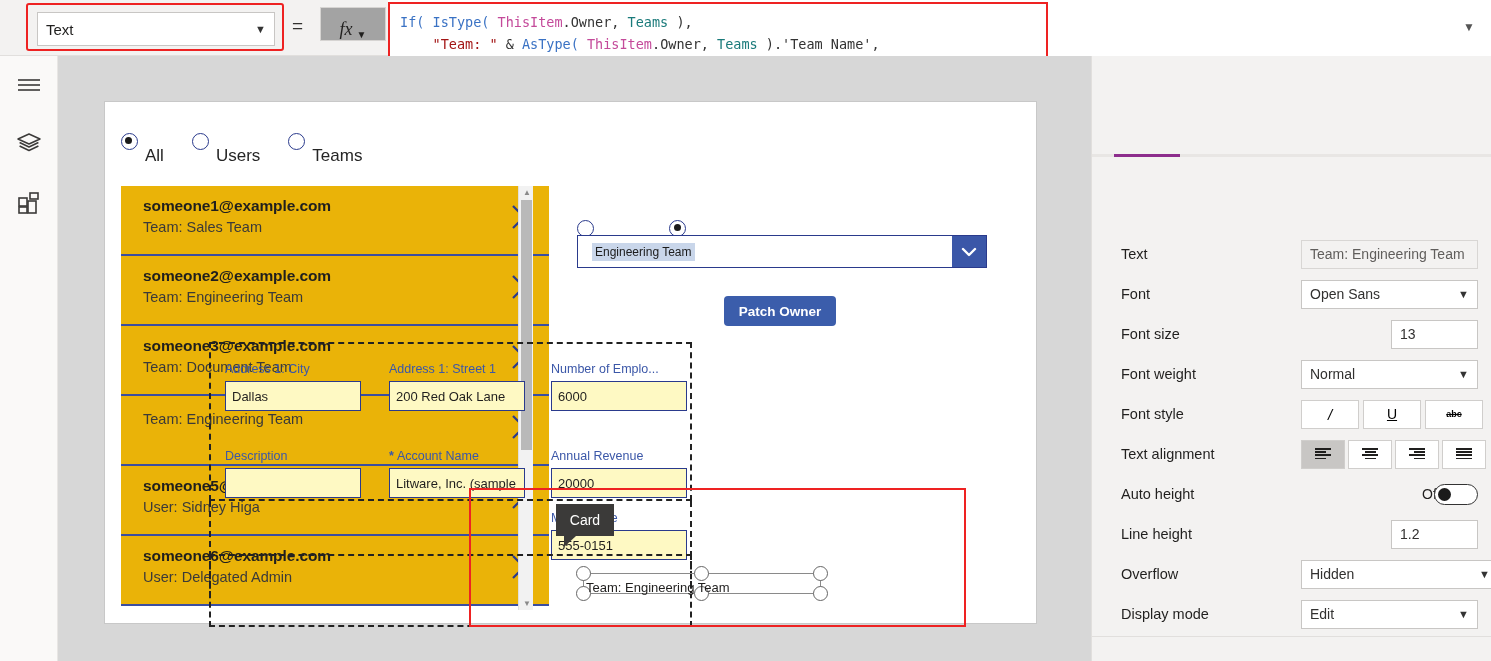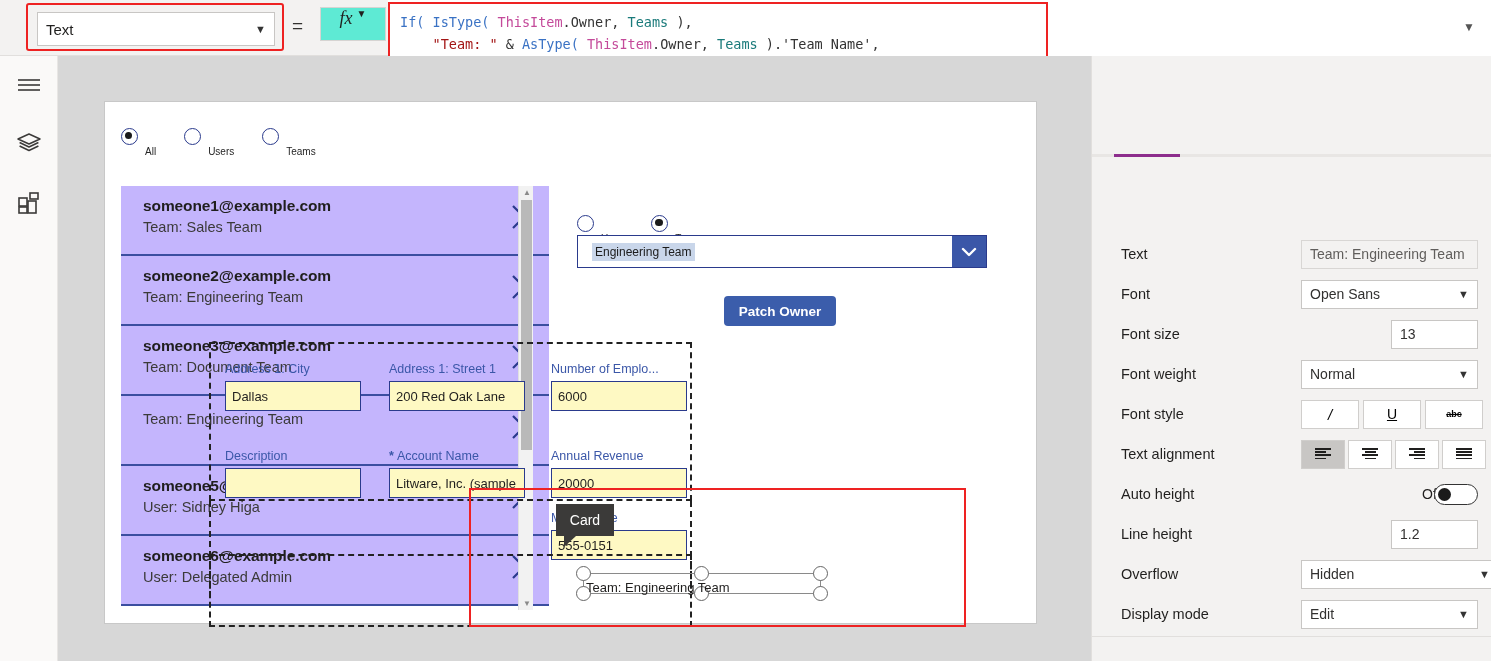--- a/index.html
+++ b/index.html
@@ -26,22 +26,22 @@
     display: flex; align-items: center; padding: 0 8px;
     font-size: 15px; color: #201f1e;
   }
   .prop-select .chev { margin-left: auto; font-size: 11px; color: #333; }
   .eq-sign {
     position: absolute; left: 292px; top: 15px;
     font-size: 19px; color: #323130; font-weight: 400;
   }
   .fx-btn {
     position: absolute; left: 320px; top: 7px; width: 66px; height: 34px;
-    background: #5eead4; border: 1px solid #d6d4d2;
-    display: flex; align-items: flex-start; justify-content: center; gap: 4px;
+    background: #a3a3a3; border: 1px solid #d6d4d2;
+    display: flex; align-items: flex-end; justify-content: center; gap: 4px;
     font-size: 18px; font-style: italic; color: #201f1e;
     font-family: "Liberation Serif", serif;
   }
   .fx-btn .chev { font-size: 10px; font-style: normal; font-family: "Liberation Sans", sans-serif; }
 
   
   .formula-outer {
     position: absolute; left: 388px; top: 0px; width: 1103px; height: 158px;
     background: #ffffff; border-bottom: 1px solid #e1dfdd;
   }
@@ -106,31 +106,31 @@
   .radio { display: flex; align-items: center; gap: 7px; }
   .rdot {
     width: 17px; height: 17px; border-radius: 50%;
     border: 1.6px solid #2a3a8c; background: #fff;
     display: inline-block; position: relative;
   }
   .rdot.on::after {
     content: ""; position: absolute; left: 3.2px; top: 3.2px;
     width: 7.2px; height: 7.2px; border-radius: 50%; background: #1b1b1b;
   }
-  .rlabel { font-size: 10px; color: #252525; margin-top: 30px; }
+  .rlabel { font-size: 17px; color: #252525; margin-top: 30px; }
 
   
   .gallery {
     position: absolute; left: 16px; top: 84px; width: 428px; height: 424px;
     background: #fff; overflow: hidden;
   }
   .grow {
     position: relative; height: 70px;
     border-bottom: 2px solid #3b4ea0;
-    padding: 11px 0 0 22px; background: #c4b5fd;
+    padding: 11px 0 0 22px; background: #eab308;
   }
   .grow .title { font-size: 15.5px; font-weight: bold; color: #201f1e; letter-spacing: -.1px; }
   .grow .sub   { font-size: 14.5px; color: #3b3a39; margin-top: 4px; }
   .grow .chev  {
     position: absolute; right: 22px; top: 18px;
     width: 16px; height: 26px;
   }
   .grow .chev svg { display: block; }
   .gal-scroll {
     position: absolute; left: 413px; top: 84px; width: 15px; height: 424px;

